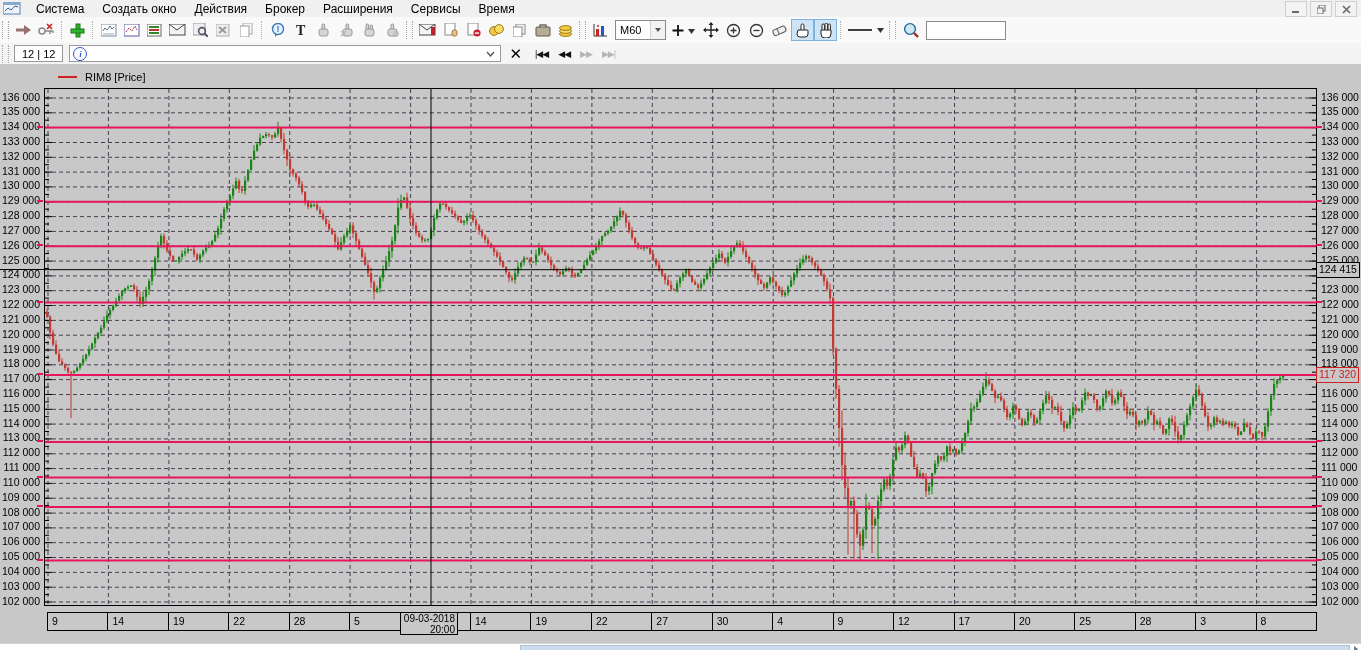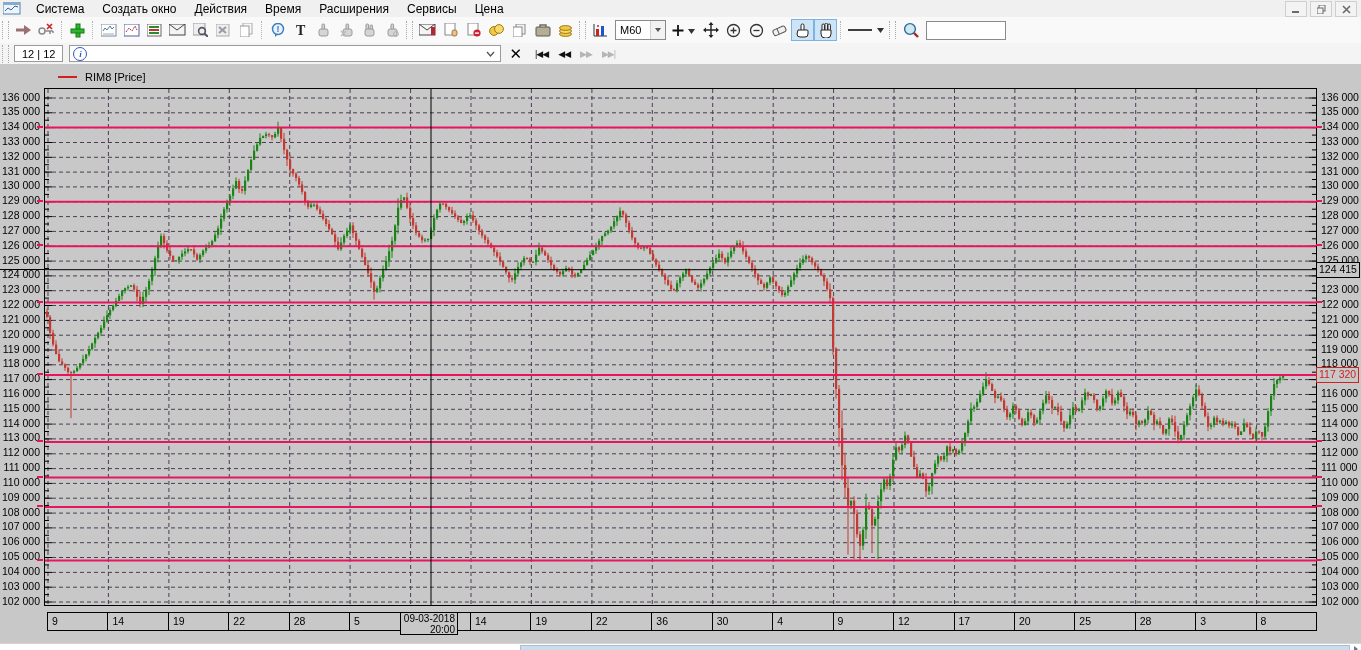--- a/index.html
+++ b/index.html
@@ -74,24 +74,24 @@
   <span class="appicon">
     <svg width="18" height="13">
         <rect x="0" y="0" width="17" height="12" fill="#eef4fa" stroke="#5580aa"></rect>
         <rect x="0" y="0" width="17" height="3" fill="#88aacc"></rect>
         <path d="M2 9 l3 -3 l3 2 l4 -4 l3 1" stroke="#336699" fill="none"></path>
       </svg>
   </span>
   <span class="menu-item">Система</span>
   <span class="menu-item">Создать окно</span>
   <span class="menu-item">Действия</span>
-  <span class="menu-item">Время</span>
+  <span class="menu-item">Брокер</span>
   <span class="menu-item">Расширения</span>
   <span class="menu-item">Сервисы</span>
-  <span class="menu-item">Цена</span>
+  <span class="menu-item">Время</span>
   <span class="winctl">
     <span class="wbtn">
         <svg width="8" height="8">
           <rect x="0" y="6" width="7" height="2" fill="#6a6a6a"></rect>
         </svg>
       </span>
     <span class="wbtn">
         <svg width="9" height="9">
           <rect x="2" y="0" width="6" height="6" fill="none" stroke="#6a6a6a"></rect>
           <rect x="0" y="3" width="6" height="6" fill="#f3f3f3" stroke="#6a6a6a"></rect>
@@ -1493,21 +1493,21 @@
       <div class="date-cell" style="left:47.0px;width:61.4px">9</div>
       <div class="date-cell" style="left:107.4px;width:61.4px">14</div>
       <div class="date-cell" style="left:167.9px;width:61.4px">19</div>
       <div class="date-cell" style="left:228.3px;width:61.4px">22</div>
       <div class="date-cell" style="left:288.7px;width:61.4px">28</div>
       <div class="date-cell" style="left:349.1px;width:61.4px">5</div>
       <div class="date-cell" style="left:409.6px;width:61.4px">9</div>
       <div class="date-cell" style="left:470.0px;width:61.4px">14</div>
       <div class="date-cell" style="left:530.4px;width:61.4px">19</div>
       <div class="date-cell" style="left:590.9px;width:61.4px">22</div>
-      <div class="date-cell" style="left:651.3px;width:61.4px">36</div>
+      <div class="date-cell" style="left:651.3px;width:61.4px">27</div>
       <div class="date-cell" style="left:711.7px;width:64px">30</div>
       <div class="date-cell" style="left:772.2px;width:61.4px">4</div>
       <div class="date-cell" style="left:832.6px;width:61.4px">9</div>
       <div class="date-cell" style="left:893.0px;width:75px">12</div>
       <div class="date-cell" style="left:953.5px;width:61.4px">17</div>
       <div class="date-cell" style="left:1013.9px;width:61.4px">20</div>
       <div class="date-cell" style="left:1074.3px;width:61.4px">25</div>
       <div class="date-cell" style="left:1134.7px;width:61.4px">28</div>
       <div class="date-cell" style="left:1195.2px;width:61.4px">3</div>
       <div class="date-cell" style="left:1255.6px;width:61.4px">8</div>

